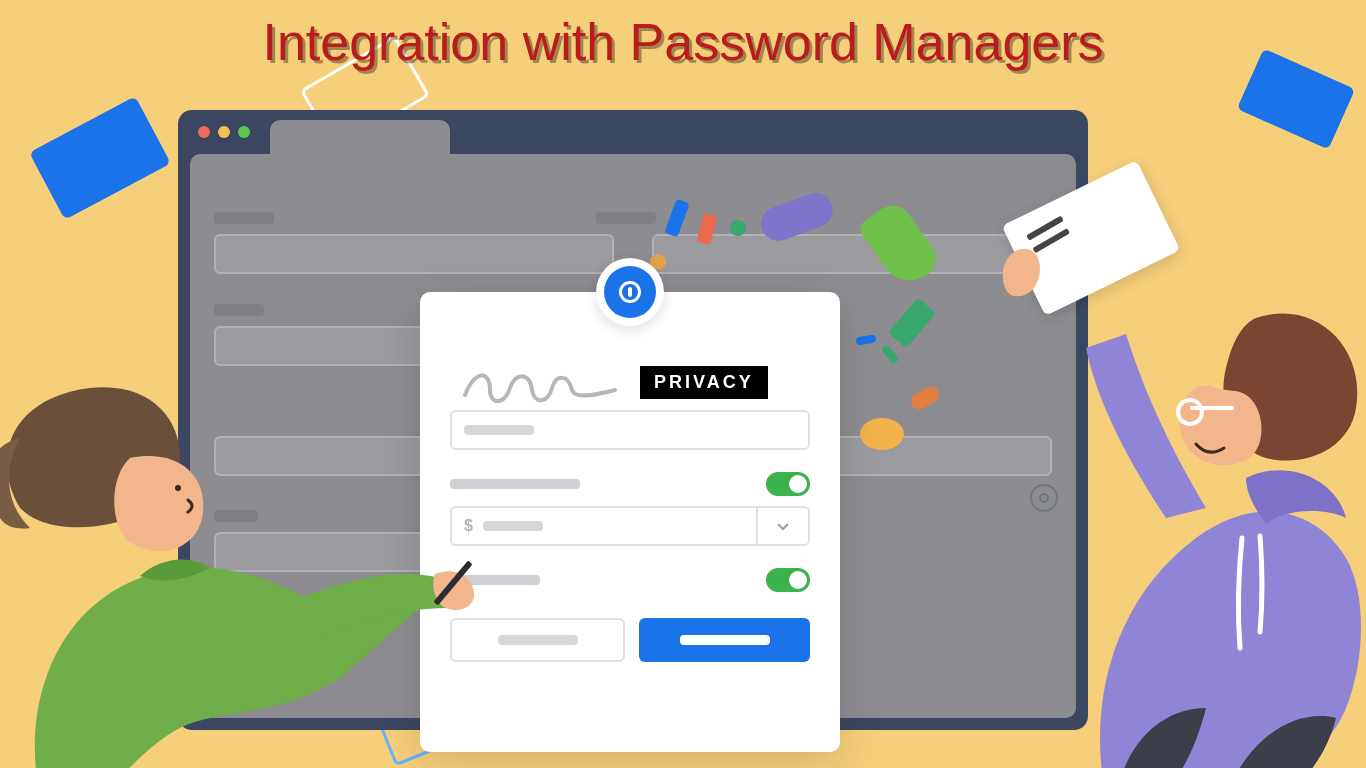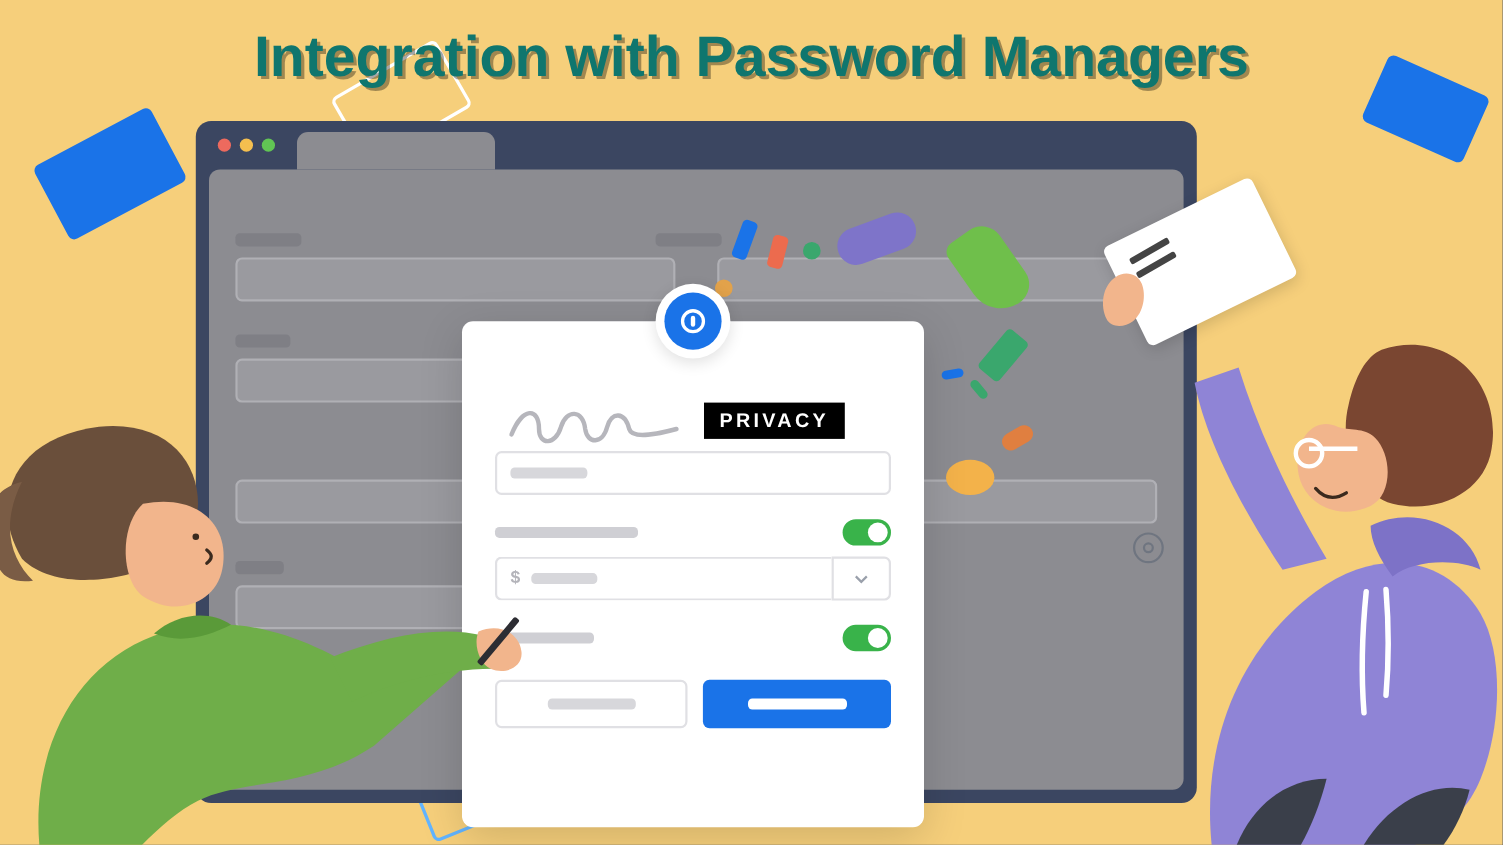--- a/index.html
+++ b/index.html
@@ -6,26 +6,26 @@
 body {
   width: 1366px;
   height: 768px;
   background: #f6cf7b;
   font-family: -apple-system, BlinkMacSystemFont, "Segoe UI", Arial, sans-serif;
   position: relative;
   overflow: hidden;
 }
 .title {
   position: absolute;
-  top: 22px;
+  top: 12px;
   left: 50%;
   transform: translateX(-50%);
   font-size: 52px;
-  font-weight: 700;
-  color: #0f766e;
+  font-weight: 400;
+  color: #b91c1c;
   text-shadow: 3px 3px 0 rgba(0,0,0,0.35);
   white-space: nowrap;
 }
 .browser {
   position: absolute;
   top: 110px;
   left: 178px;
   width: 910px;
   height: 620px;
   background: #3b4661;

